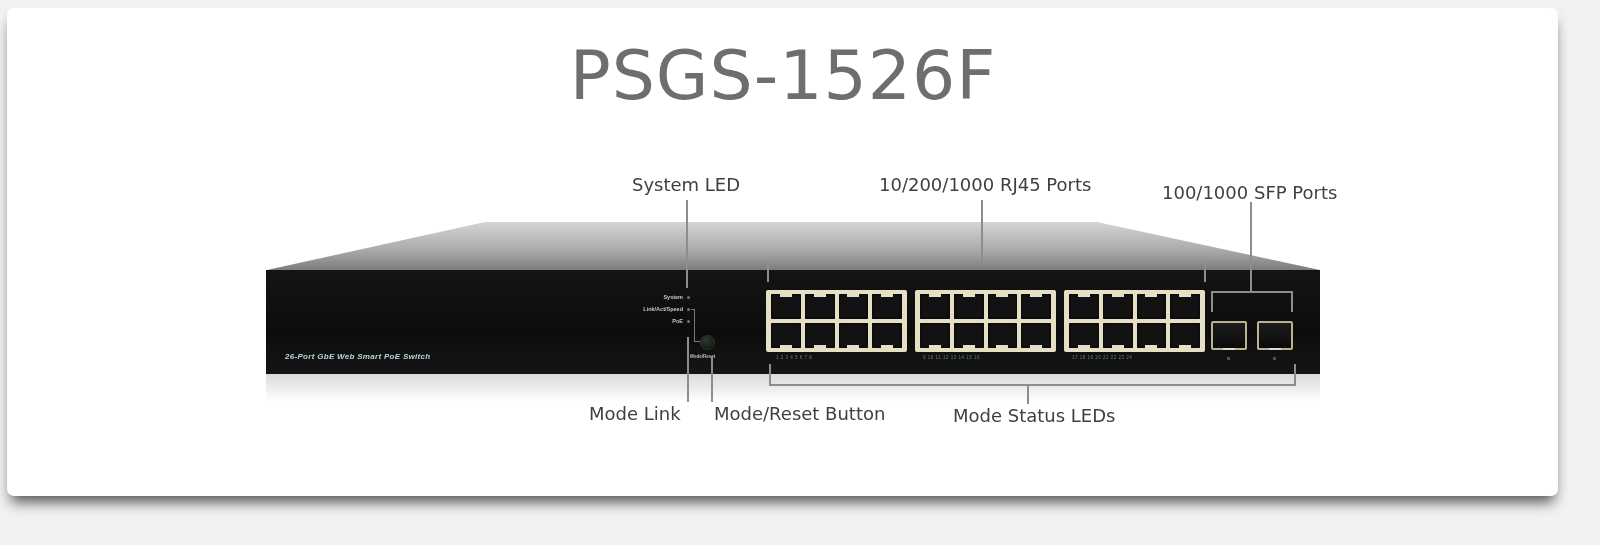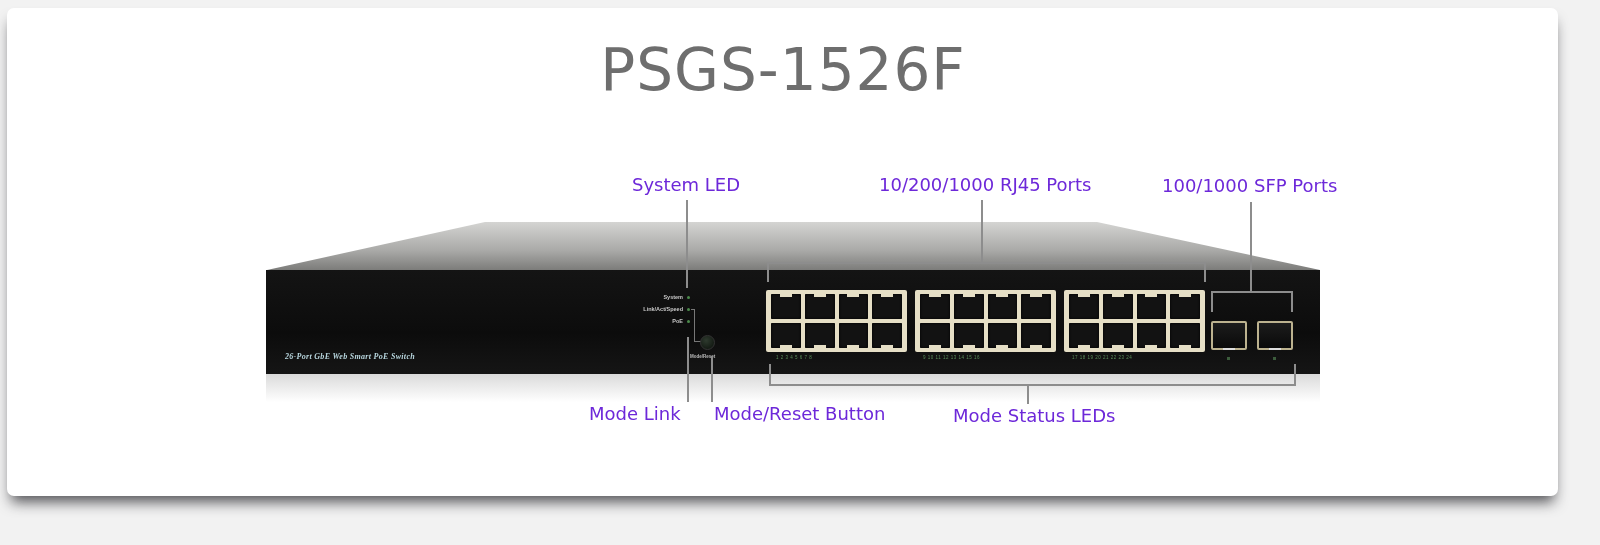--- a/index.html
+++ b/index.html
@@ -1,25 +1,25 @@
 <!DOCTYPE html>
 <html><head>
 <meta charset="utf-8">
 <style>
   html,body{margin:0;padding:0;}
   body{width:1600px;height:545px;background:#f2f2f2;position:relative;overflow:hidden;font-family:"Liberation Sans",sans-serif;}
   .card{position:absolute;left:7px;top:8px;width:1551px;height:488px;background:#fff;border-radius:7px;box-shadow:0 10px 14px -4px rgba(30,30,35,0.75);}
-  .title{position:absolute;left:0;top:36px;width:1566px;text-align:center;font-family:"DejaVu Sans",sans-serif;font-weight:200;font-size:58px;color:#6e6e6e;letter-spacing:1px;}
+  .title{position:absolute;left:0;top:36px;width:1566px;text-align:center;font-family:"DejaVu Sans",sans-serif;font-weight:200;font-size:68px;color:#6e6e6e;letter-spacing:1px;}
   .title span{font-weight:normal;}
-  .lbl{position:absolute;font-family:"DejaVu Sans",sans-serif;font-size:18px;color:#6d28d9;white-space:nowrap;}
+  .lbl{position:absolute;font-family:"DejaVu Sans",sans-serif;font-size:18px;color:#404040;white-space:nowrap;}
   .ln{position:absolute;background:#8d8d8d;}
   .top-lid{position:absolute;left:267px;top:222px;width:1053px;height:50px;}
   .chassis{position:absolute;left:266px;top:270px;width:1054px;height:104px;background:linear-gradient(#141414,#0c0c0c 60%,#151515);}
   .under{position:absolute;left:266px;top:374px;width:1054px;height:28px;background:linear-gradient(rgba(150,150,150,0.35),rgba(255,255,255,0));}
-  .model{position:absolute;left:285px;top:352px;font-family:Liberation Serif, serif;font-weight:bold;font-style:italic;font-size:8px;color:#b8d6de;letter-spacing:0.3px;}
+  .model{position:absolute;left:285px;top:352px;font-family:Liberation Sans, sans-serif;font-weight:bold;font-style:italic;font-size:8px;color:#b8d6de;letter-spacing:0.3px;}
   .ledlbl{position:absolute;font-family:"Liberation Sans",sans-serif;font-weight:bold;font-size:5.5px;color:#c8c8c8;text-align:right;width:70px;}
   .dot{position:absolute;width:3px;height:3px;border-radius:50%;background:#4b8a4b;}
   .btn{position:absolute;left:700px;top:335px;width:13px;height:13px;border-radius:50%;background:radial-gradient(circle at 40% 35%,#2e3a2e,#0a0f0a);border:1px solid #333;}
   .mrlbl{position:absolute;left:690px;top:354px;font-size:4.5px;font-weight:bold;color:#bbb;font-family:"Liberation Sans",sans-serif;}
   .bank{position:absolute;top:290px;height:62px;background:#e6dfc6;border-radius:2px;display:grid;grid-template-columns:repeat(4,1fr);grid-template-rows:1fr 1fr;gap:4px;padding:4px 5px;box-sizing:border-box;}
   .rj{background:#121212;border-radius:1px;position:relative;box-shadow:inset 0 0 3px #000;}
   .rj.top::before{content:"";position:absolute;left:30%;top:-1px;width:40%;height:4px;background:#e6dfc6;}
   .rj.bot::after{content:"";position:absolute;left:30%;bottom:-1px;width:40%;height:4px;background:#e6dfc6;}
   .portleds{position:absolute;top:355px;font-size:4.5px;color:#5c8e5c;font-family:"Liberation Sans",sans-serif;letter-spacing:0.5px;white-space:nowrap;}
   .sfp{position:absolute;top:321px;width:36px;height:29px;border:2px solid #bcb28f;border-radius:2px;background:linear-gradient(#1c1c1c,#0a0a0a);box-sizing:border-box;}
@@ -104,21 +104,21 @@
 
 <div class="lbl" style="left:632px;top:174px">System LED</div>
 <div class="ln" style="left:686px;top:200px;width:2px;height:88px"></div>
 
 <div class="lbl" style="left:879px;top:174px">10/200/1000 RJ45 Ports</div>
 <div class="ln" style="left:981px;top:200px;width:2px;height:62px"></div>
 <div class="ln" style="left:767px;top:262px;width:439px;height:2px"></div>
 <div class="ln" style="left:767px;top:262px;width:2px;height:20px"></div>
 <div class="ln" style="left:1204px;top:262px;width:2px;height:20px"></div>
 
-<div class="lbl" style="left:1162px;top:175px">100/1000 SFP Ports</div>
+<div class="lbl" style="left:1162px;top:182px">100/1000 SFP Ports</div>
 <div class="ln" style="left:1250px;top:202px;width:2px;height:90px"></div>
 <div class="ln" style="left:1211px;top:291px;width:82px;height:2px"></div>
 <div class="ln" style="left:1211px;top:291px;width:2px;height:21px"></div>
 <div class="ln" style="left:1291px;top:291px;width:2px;height:21px"></div>
 
 <div class="lbl" style="left:589px;top:403px">Mode Link</div>
 <div class="ln" style="left:687px;top:337px;width:2px;height:65px"></div>
 
 <div class="lbl" style="left:714px;top:403px">Mode/Reset Button</div>
 <div class="ln" style="left:711px;top:356px;width:2px;height:46px"></div>

